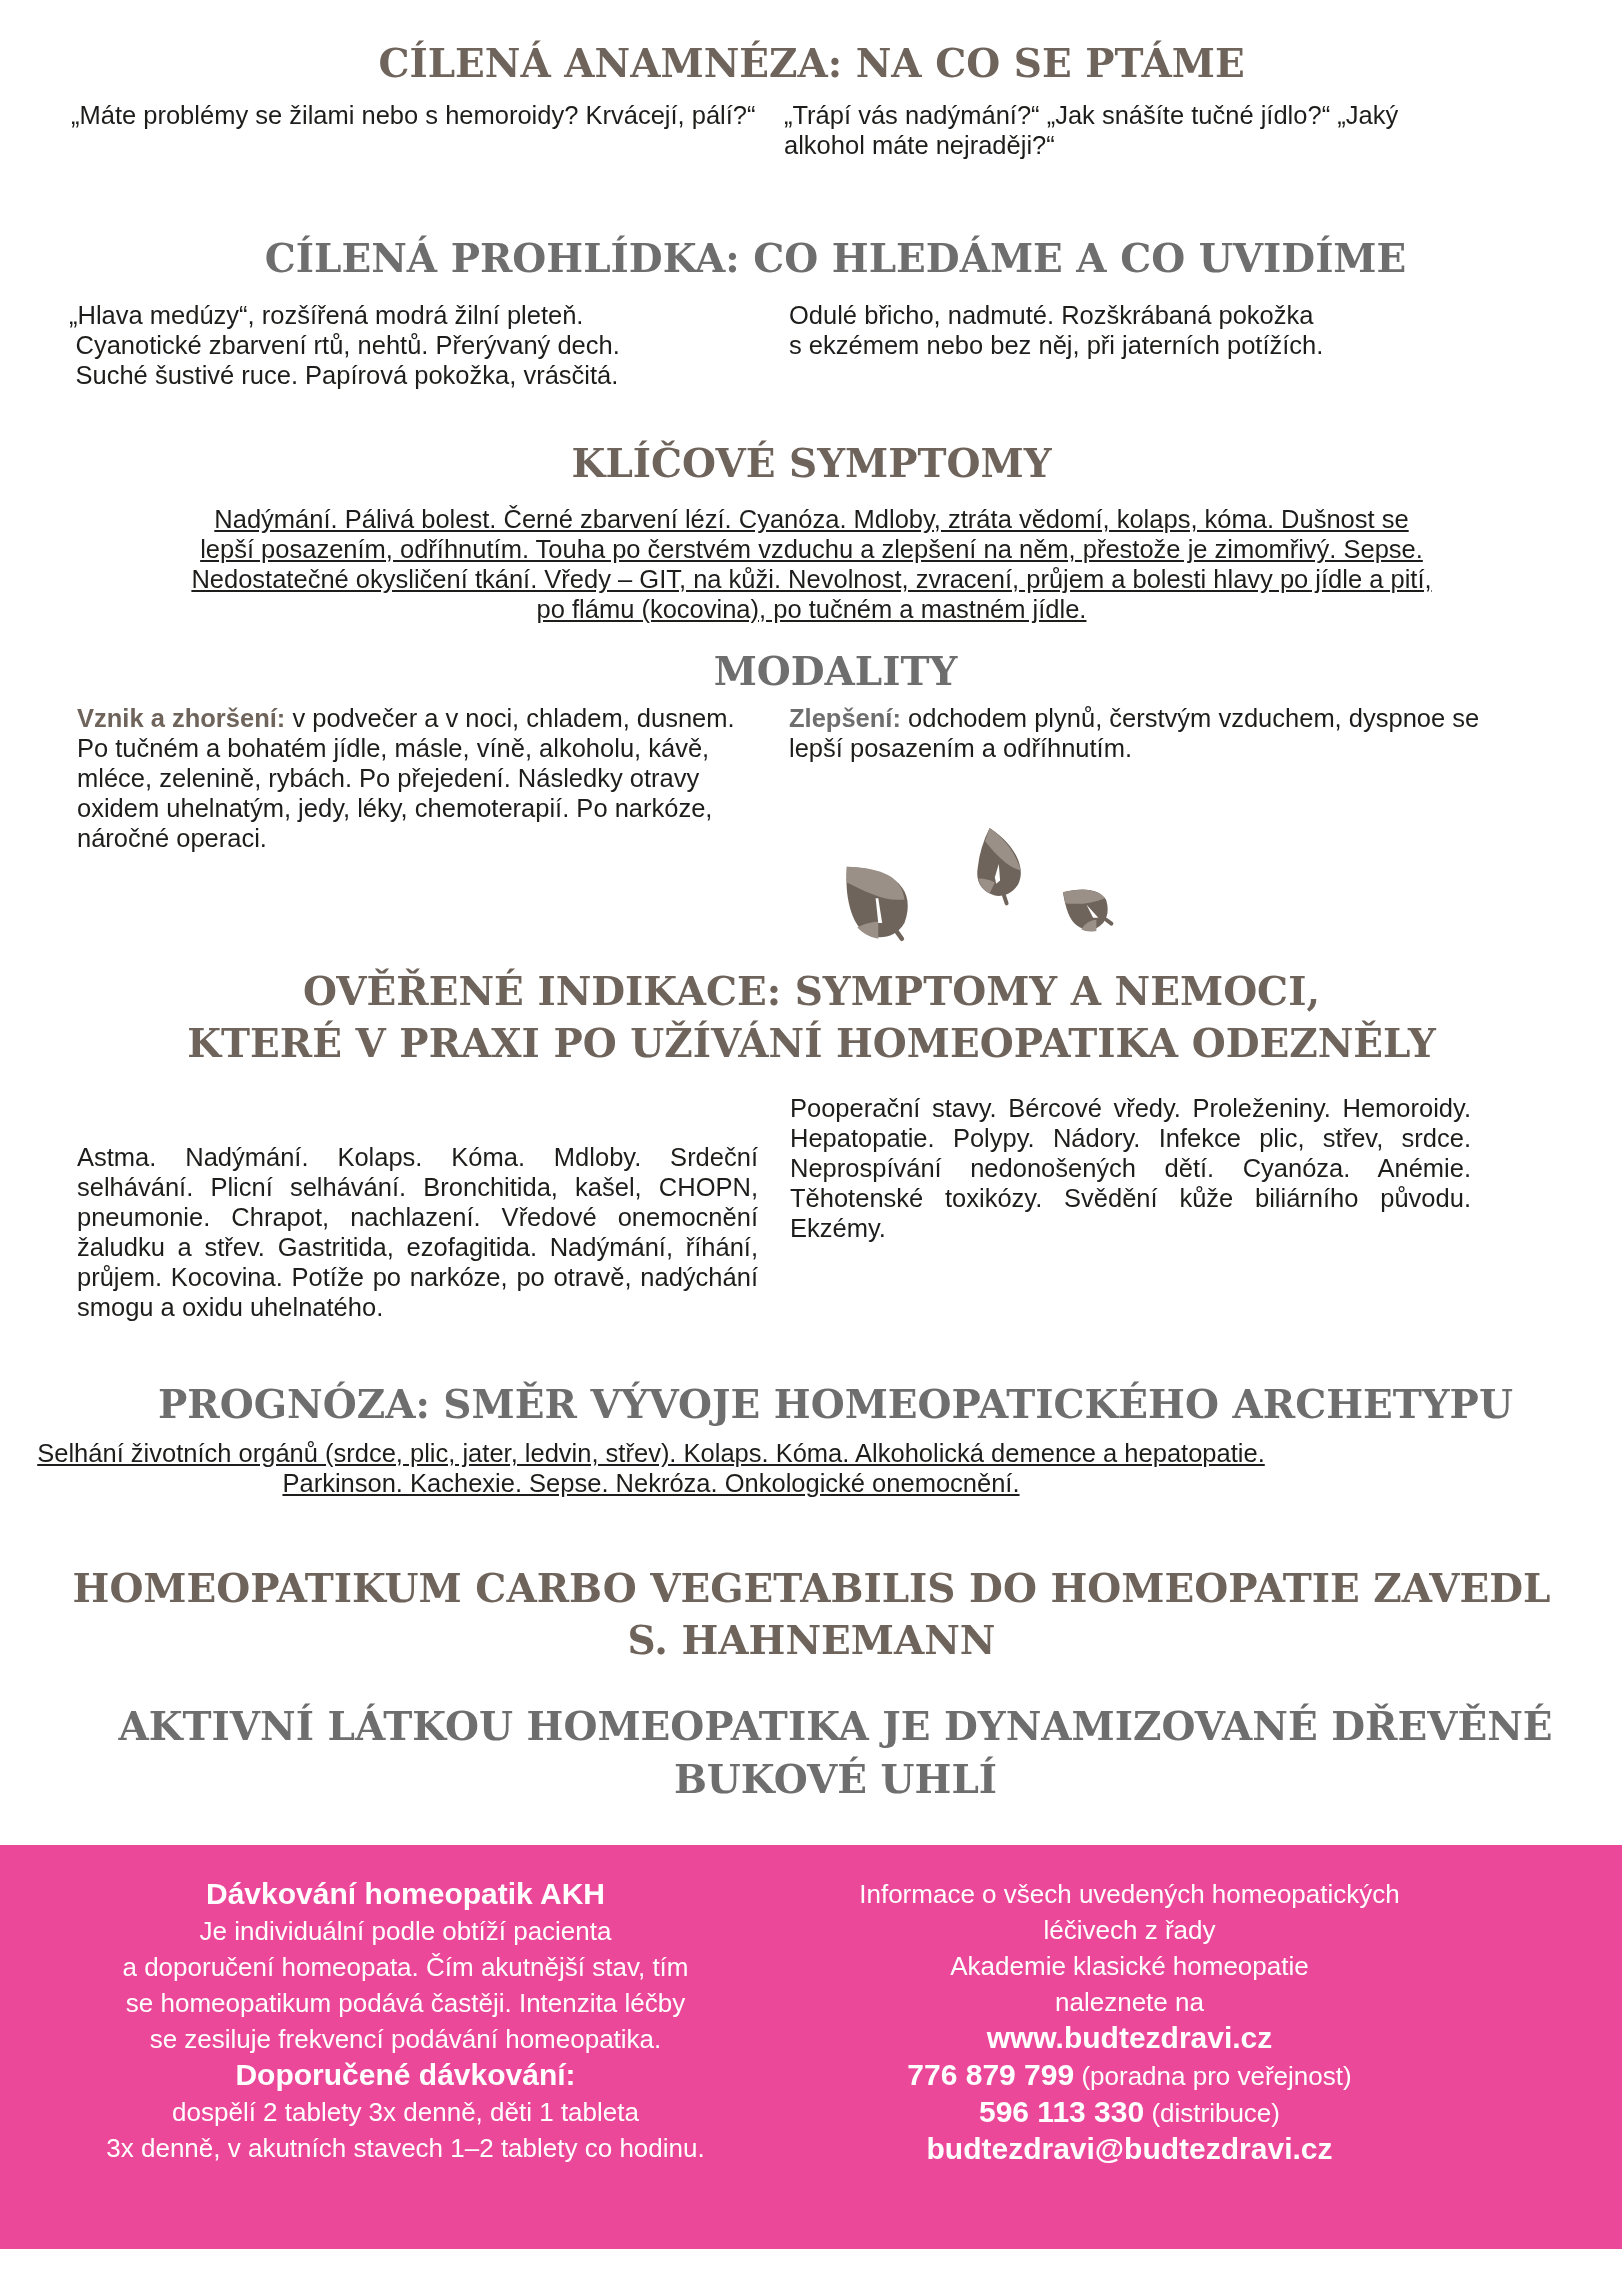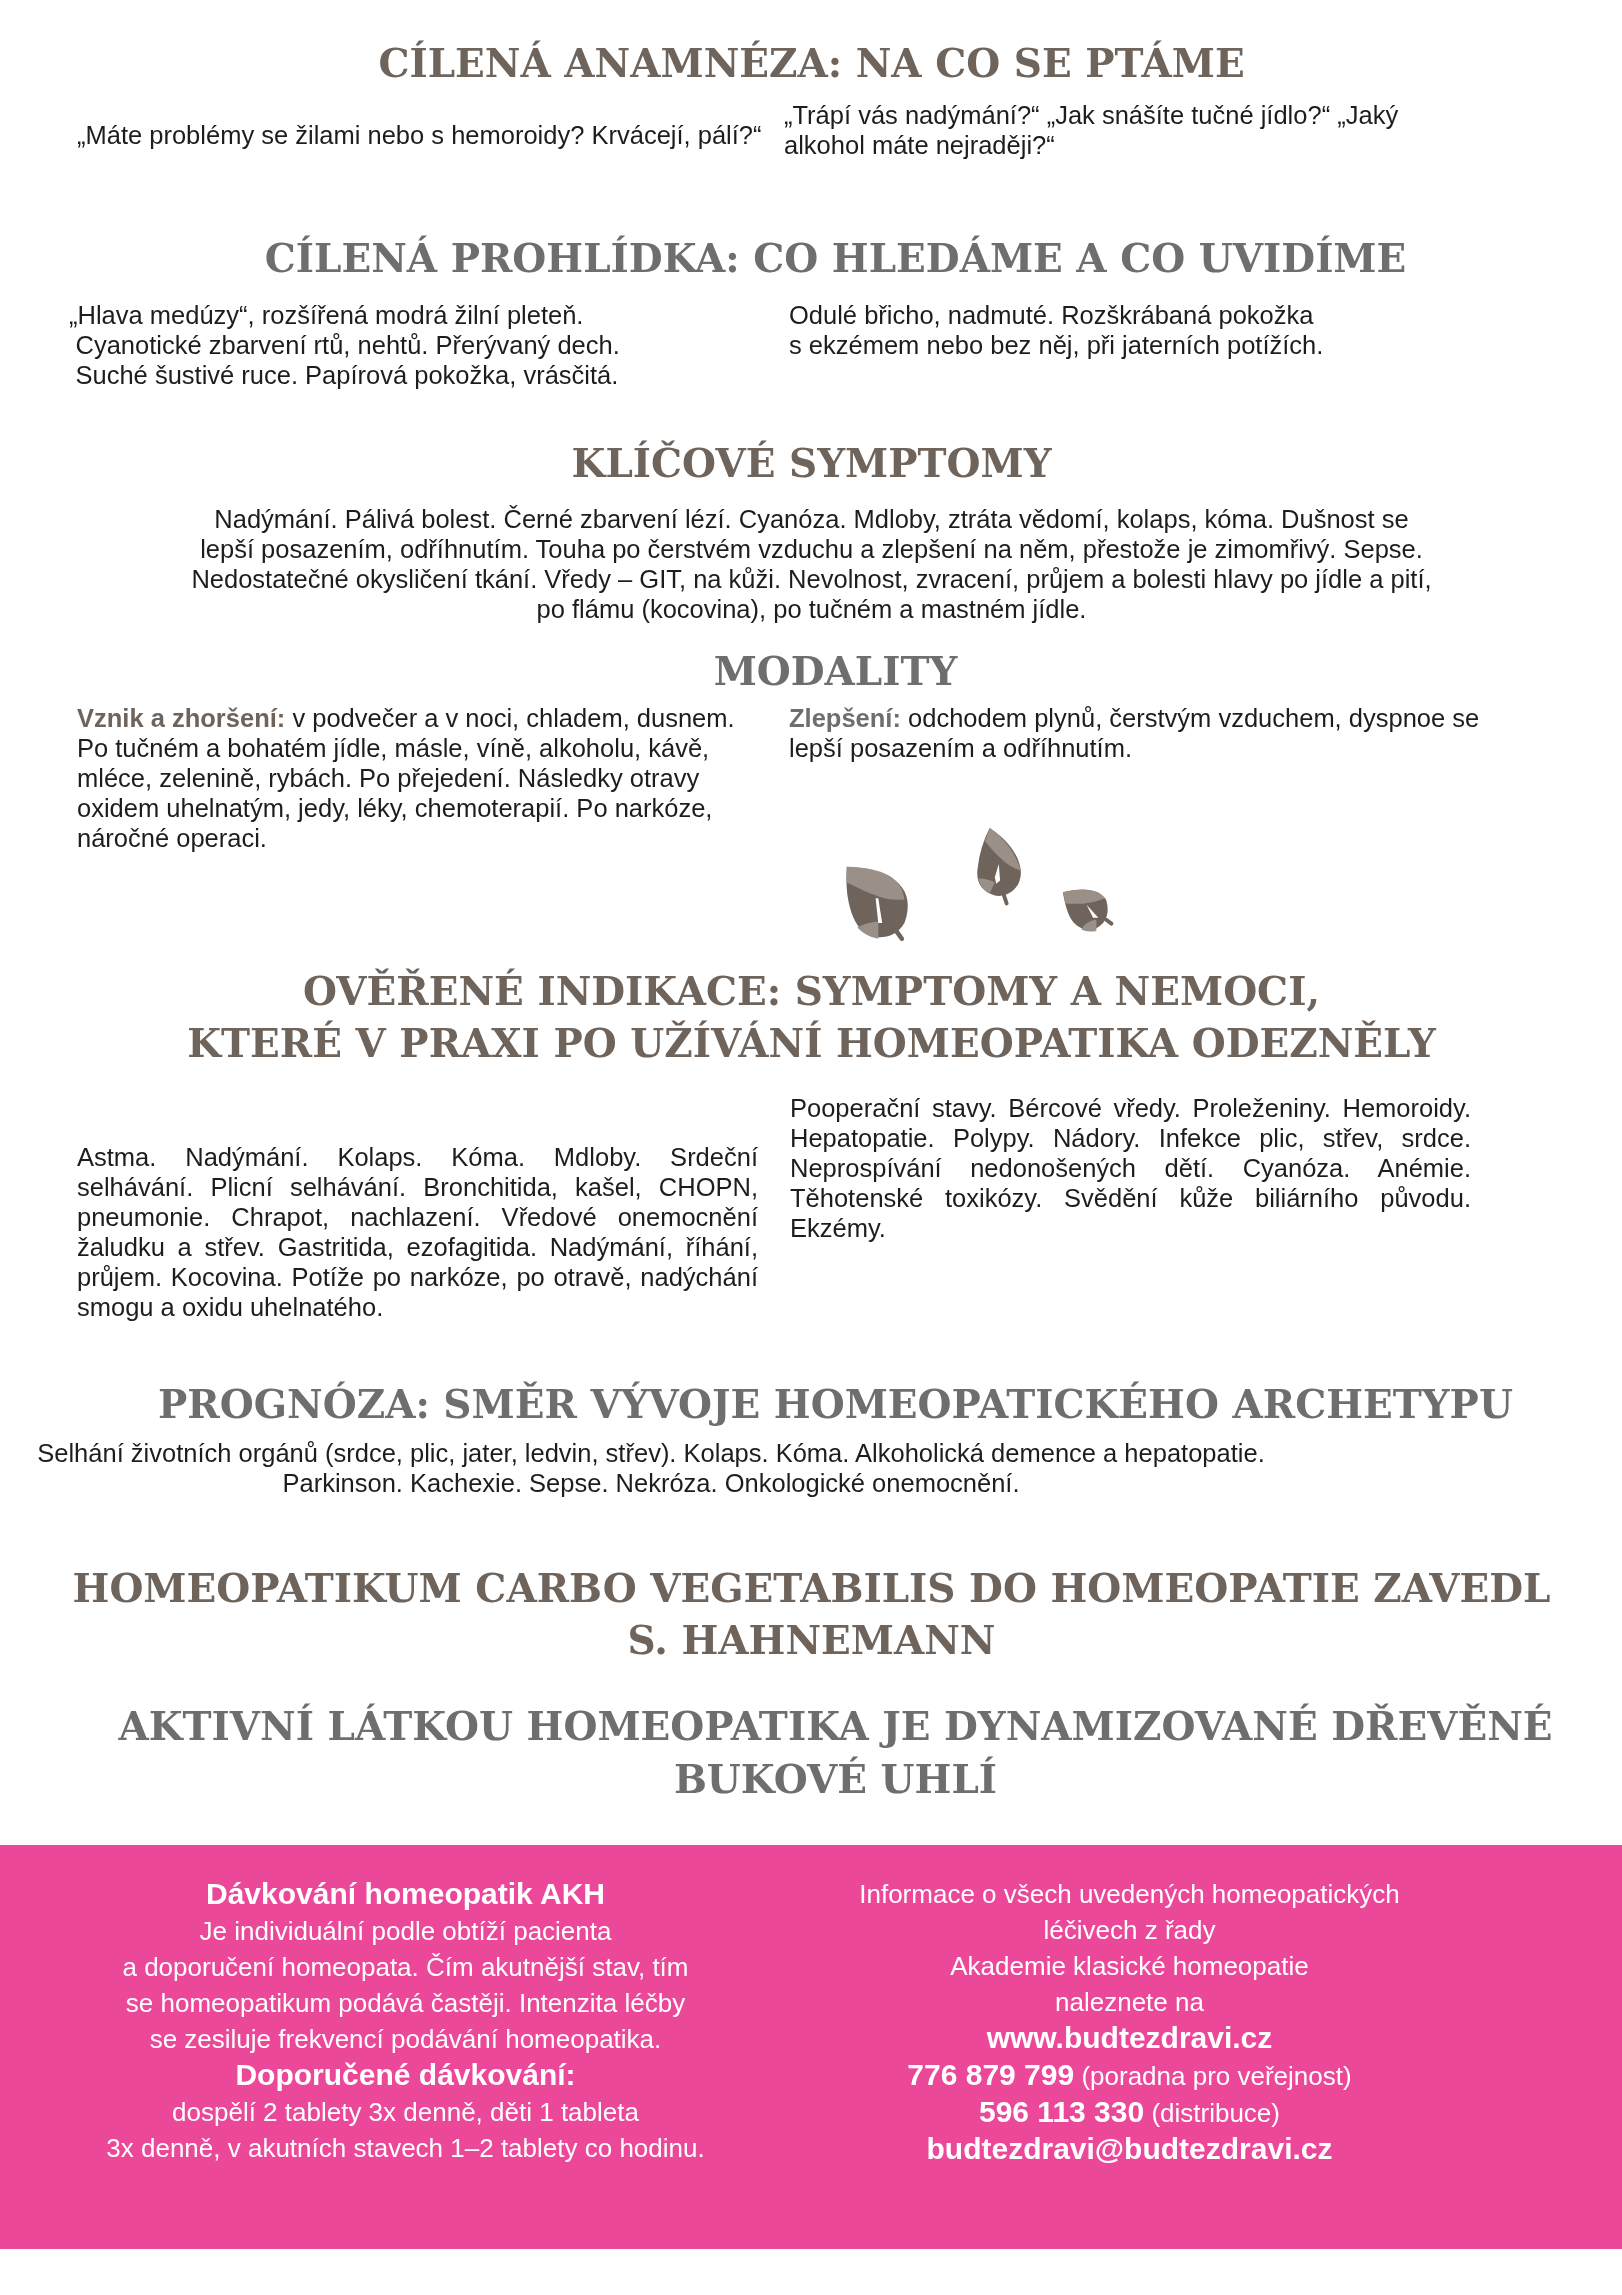--- a/index.html
+++ b/index.html
@@ -4,35 +4,35 @@
 <style>
   html, body { margin: 0; padding: 0; background: #ffffff; }
   body { width: 1623px; height: 2295px; position: relative; overflow: hidden;
          font-family: "Liberation Sans", "DejaVu Sans", sans-serif; color: #1d1d1b; }
   .h { position: absolute; left: 0; width: 1623px; text-align: center;
        font-family: "DejaVu Serif", "Liberation Serif", serif; font-weight: bold;
        font-size: 39px; line-height: 51px; letter-spacing: 0px; margin: 0; }
   .brown { color: #6f645b; }
   .gray { color: #6e6e6e; margin-left: 24px; }
   .p { position: absolute; font-size: 25.5px; line-height: 30px; margin: 0; }
-  .center { text-align: center; }
+  .center { text-align: center; text-decoration: underline; }
   .justify { text-align: justify; text-align-last: left; }
   .lbl-brown { color: #6f645b; font-weight: bold; }
   .lbl-gray { color: #6e6e6e; font-weight: bold; }
   .leaves { position: absolute; left: 818px; top: 805px; width: 393px; height: 164px; }
   .footer { position: absolute; left: 0; top: 1845px; width: 1623px; height: 404px; background: #ec4899; color: #ffffff; padding-left: 40px; }
   .fcol { position: absolute; text-align: center; font-size: 26px; line-height: 36px; }
   .fcol b { font-weight: bold; }
   .big { font-size: 30px; font-weight: bold; }
 </style>
 </head>
 <body>
 
 <h2 class="h brown" style="top:38px;">CÍLENÁ ANAMNÉZA: NA CO SE PTÁME</h2>
-<p class="p" style="left:77px; top:100px; width:694px;margin-top:20px;">„Máte problémy se žilami nebo s hemoroidy? Krvácejí, pálí?“</p>
+<p class="p" style="left:71px; top:100px; width:694px;">„Máte problémy se žilami nebo s hemoroidy? Krvácejí, pálí?“</p>
 <p class="p" style="left:784px; top:100px; width:694px;">„Trápí vás nadýmání?“ „Jak snášíte tučné jídlo?“ „Jaký alkohol máte nejraději?“</p>
 
 <h2 class="h gray" style="top:233px;">CÍLENÁ PROHLÍDKA: CO HLEDÁME A CO UVIDÍME</h2>
 <div class="p" style="left:69px; top:300px; width:707px;">
   <div>„Hlava medúzy“, rozšířená modrá žilní pleteň.</div>
   <div style="padding-left:6.5px;">Cyanotické zbarvení rtů, nehtů. Přerývaný dech.</div>
   <div style="padding-left:6.5px;">Suché šustivé ruce. Papírová pokožka, vrásčitá.</div>
 </div>
 <div class="p" style="left:789px; top:300px; width:720px;">
   <div>Odulé břicho, nadmuté. Rozškrábaná pokožka</div>

